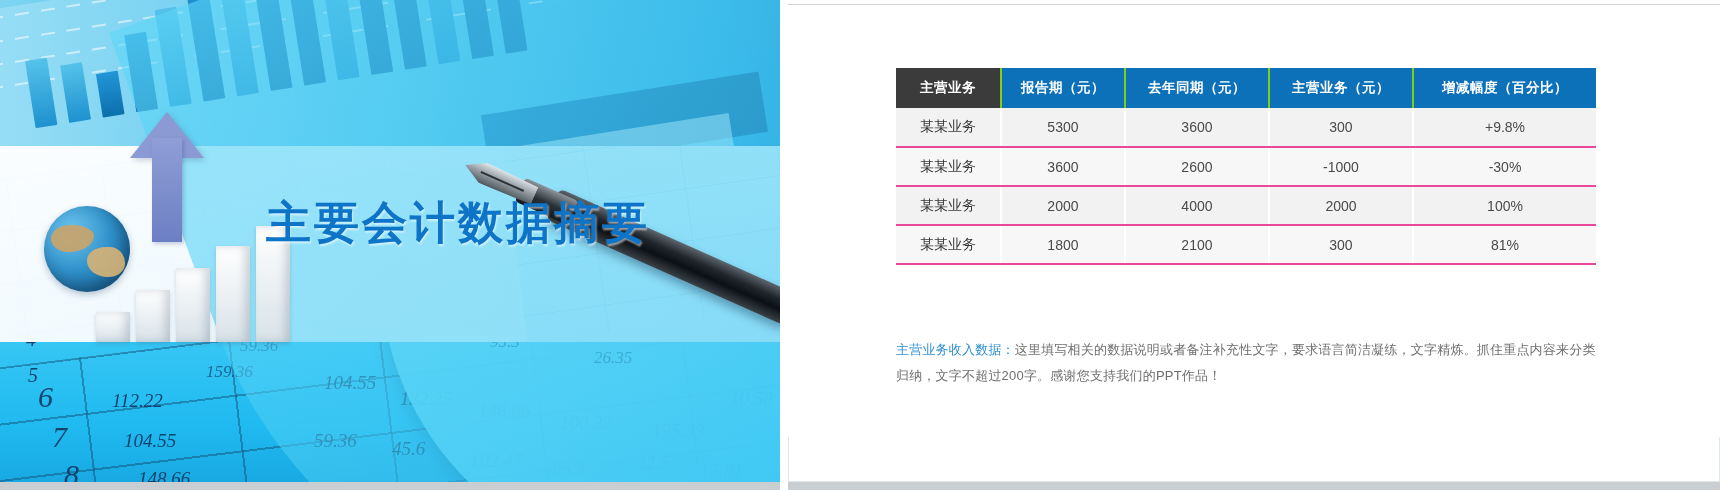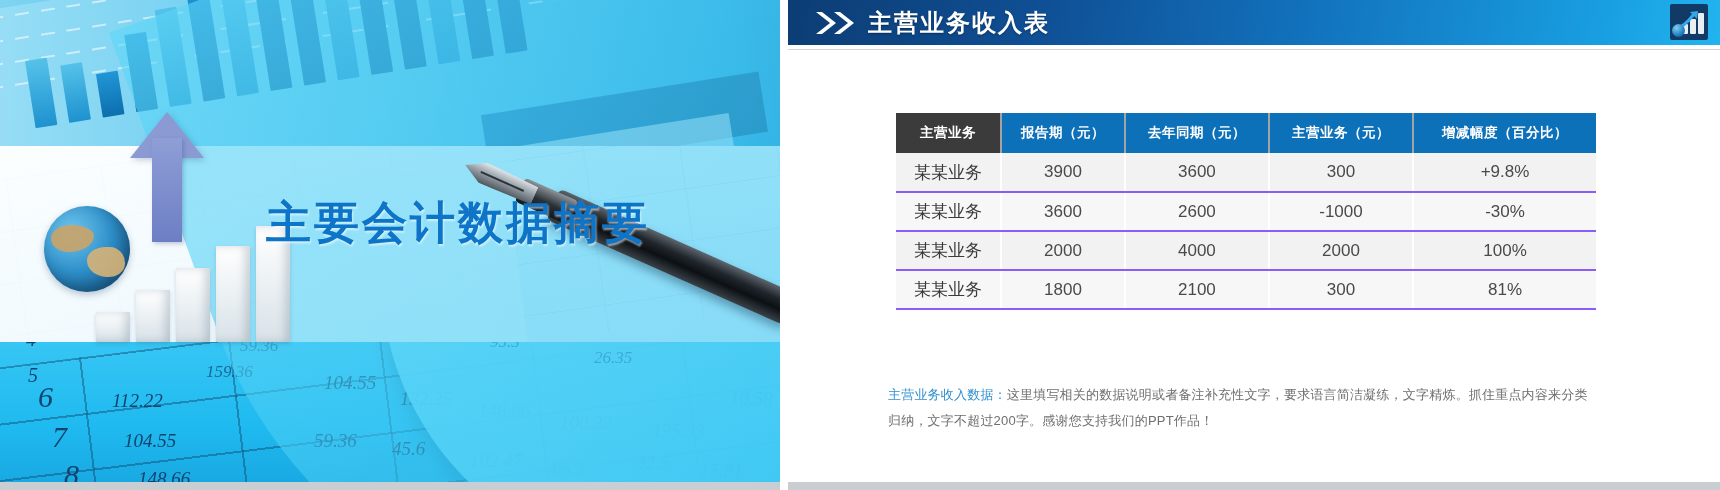--- a/index.html
+++ b/index.html
@@ -188,35 +188,35 @@
   .title-rule{ height:1px; background:#cfd4d8; }
 
   .content{ padding:0 0 0 0; position:relative; height:calc(100% - 50px); background:#fff; }
 
   table.main{
     position:absolute; left:108px; top:63px; width:700px; border-collapse:collapse;
     font-size:13px;
   }
   table.main th{
     background:#0d71ba; color:#ffffff; font-size:13.5px; font-weight:bold;
-    height:40px; text-align:center; border-right:2px solid #a3a3a3; letter-spacing:.5px;
+    height:40px; text-align:center; border-right:2px solid #84cc16; letter-spacing:.5px;
   }
   table.main th.first{ background:#3b3b3b; width:105px; }
   table.main th:last-child{ border-right:none; }
   table.main td{
-    height:39px; text-align:center; color:#4a4a4a; font-size:17px;
-    border-right:2px solid #ffffff; border-bottom:2px solid #8b5cf6;
+    height:39px; text-align:center; color:#4a4a4a; font-size:14px;
+    border-right:2px solid #ffffff; border-bottom:2px solid #ec4899;
   }
   table.main td:last-child{ border-right:none; }
   table.main tbody tr:nth-child(odd) td{ background:#f2f2f2; }
   table.main tbody tr:nth-child(even) td{ background:#f7f7f7; }
   table.main td.name{ color:#3a3a3a; }
 
   .note{
-    position:absolute; left:100px; top:332px; width:700px;
+    position:absolute; left:108px; top:332px; width:700px;
     font-size:13px; line-height:26px; color:#6f6f6f; letter-spacing:.2px;
   }
   .note .key{ color:#2f8fd0; }
   .right-footer{ position:absolute; left:8px; bottom:0; right:0; height:8px; background:#c9ced2; }
 </style>
 </head>
 <body>
 
 <div class="stage">
 
@@ -309,58 +309,39 @@
         <div class="sub">主要会计数据摘要</div>
       </div>
 
     </div>
     <div class="left-footer"></div>
   </div>
 
   <div class="right-slide">
     <div class="rs-outer">
 
-      <div class="title-bar">
-        <span class="chev">
-          <svg width="44" height="26" viewBox="0 0 44 26">
-            <path d="M2 2 L16 13 L2 24 L8 24 L22 13 L8 2 Z" fill="#ffffff"></path>
-            <path d="M20 2 L34 13 L20 24 L26 24 L40 13 L26 2 Z" fill="#ffffff"></path>
-          </svg>
-        </span>
-        <span class="tl">主营业务收入表</span>
-        <span class="title-icon">
-          <span class="tbar" style="left:12px; height:10px;"></span>
-          <span class="tbar" style="left:20px; height:15px;"></span>
-          <span class="tbar" style="left:28px; height:21px;"></span>
-          <svg class="tarrow" viewBox="0 0 28 22">
-            <path d="M1 19 C8 18 14 12 20 4" stroke="#35a9e8" stroke-width="3" fill="none"></path>
-            <path d="M16 2 L24 1 L23 9 Z" fill="#35a9e8"></path>
-          </svg>
-          <span class="globe2"></span>
-        </span>
-      </div>
       <div class="title-underline"></div>
       <div class="title-rule"></div>
 
       <div class="content">
 
         <table class="main">
           <thead>
             <tr>
               <th class="first">主营业务</th>
               <th>报告期（元）</th>
               <th>去年同期（元）</th>
               <th>主营业务（元）</th>
               <th>增减幅度（百分比）</th>
             </tr>
           </thead>
           <tbody>
             <tr>
               <td class="name">某某业务</td>
-              <td>3900</td>
+              <td>5300</td>
               <td>3600</td>
               <td>300</td>
               <td>+9.8%</td>
             </tr>
             <tr>
               <td class="name">某某业务</td>
               <td>3600</td>
               <td>2600</td>
               <td>-1000</td>
               <td>-30%</td>

